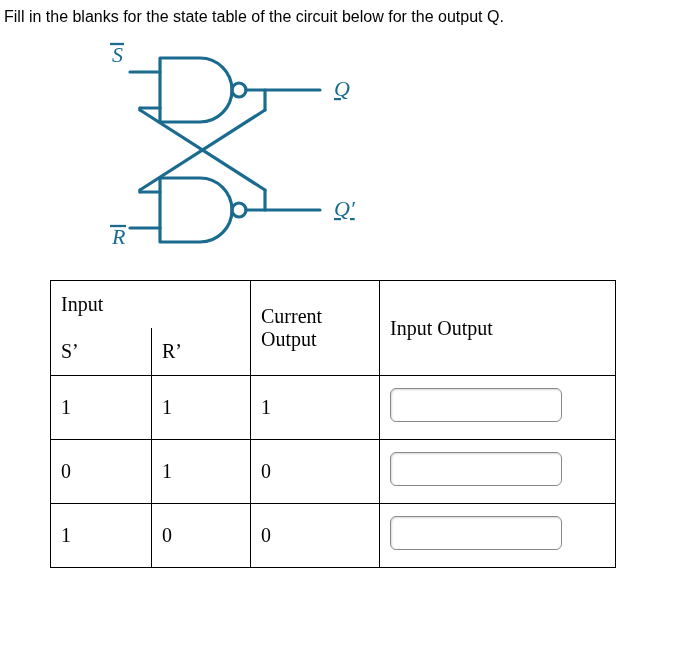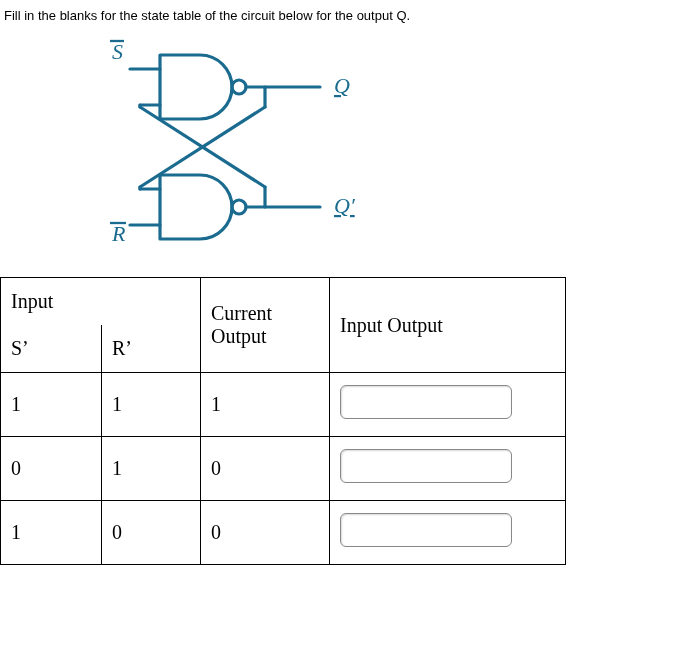--- a/index.html
+++ b/index.html
@@ -7,32 +7,33 @@
     padding: 0;
     font-family: Arial, Helvetica, sans-serif;
     font-size: 18px;
     color: #000;
     width: 700px;
     height: 647px;
     box-sizing: border-box;
   }
   .question {
     padding: 8px 0 0 4px;
-    font-size: 13px;
+    font-size: 16px;
   }
   .diagram-wrap {
     width: 280px;
     height: 220px;
     margin: 14px 0 20px 90px;
     position: relative;
   }
   svg { display:block; }
 
   table.state {
     border-collapse: collapse;
+    margin-left: 50px;
   }
   table.state th, table.state td {
     border: 1px solid #000;
     text-align: left;
     font-family: "Times New Roman", Times, serif;
     font-weight: normal;
     font-size: 20px;
     vertical-align: middle;
   }
   table.state td, table.state th {

